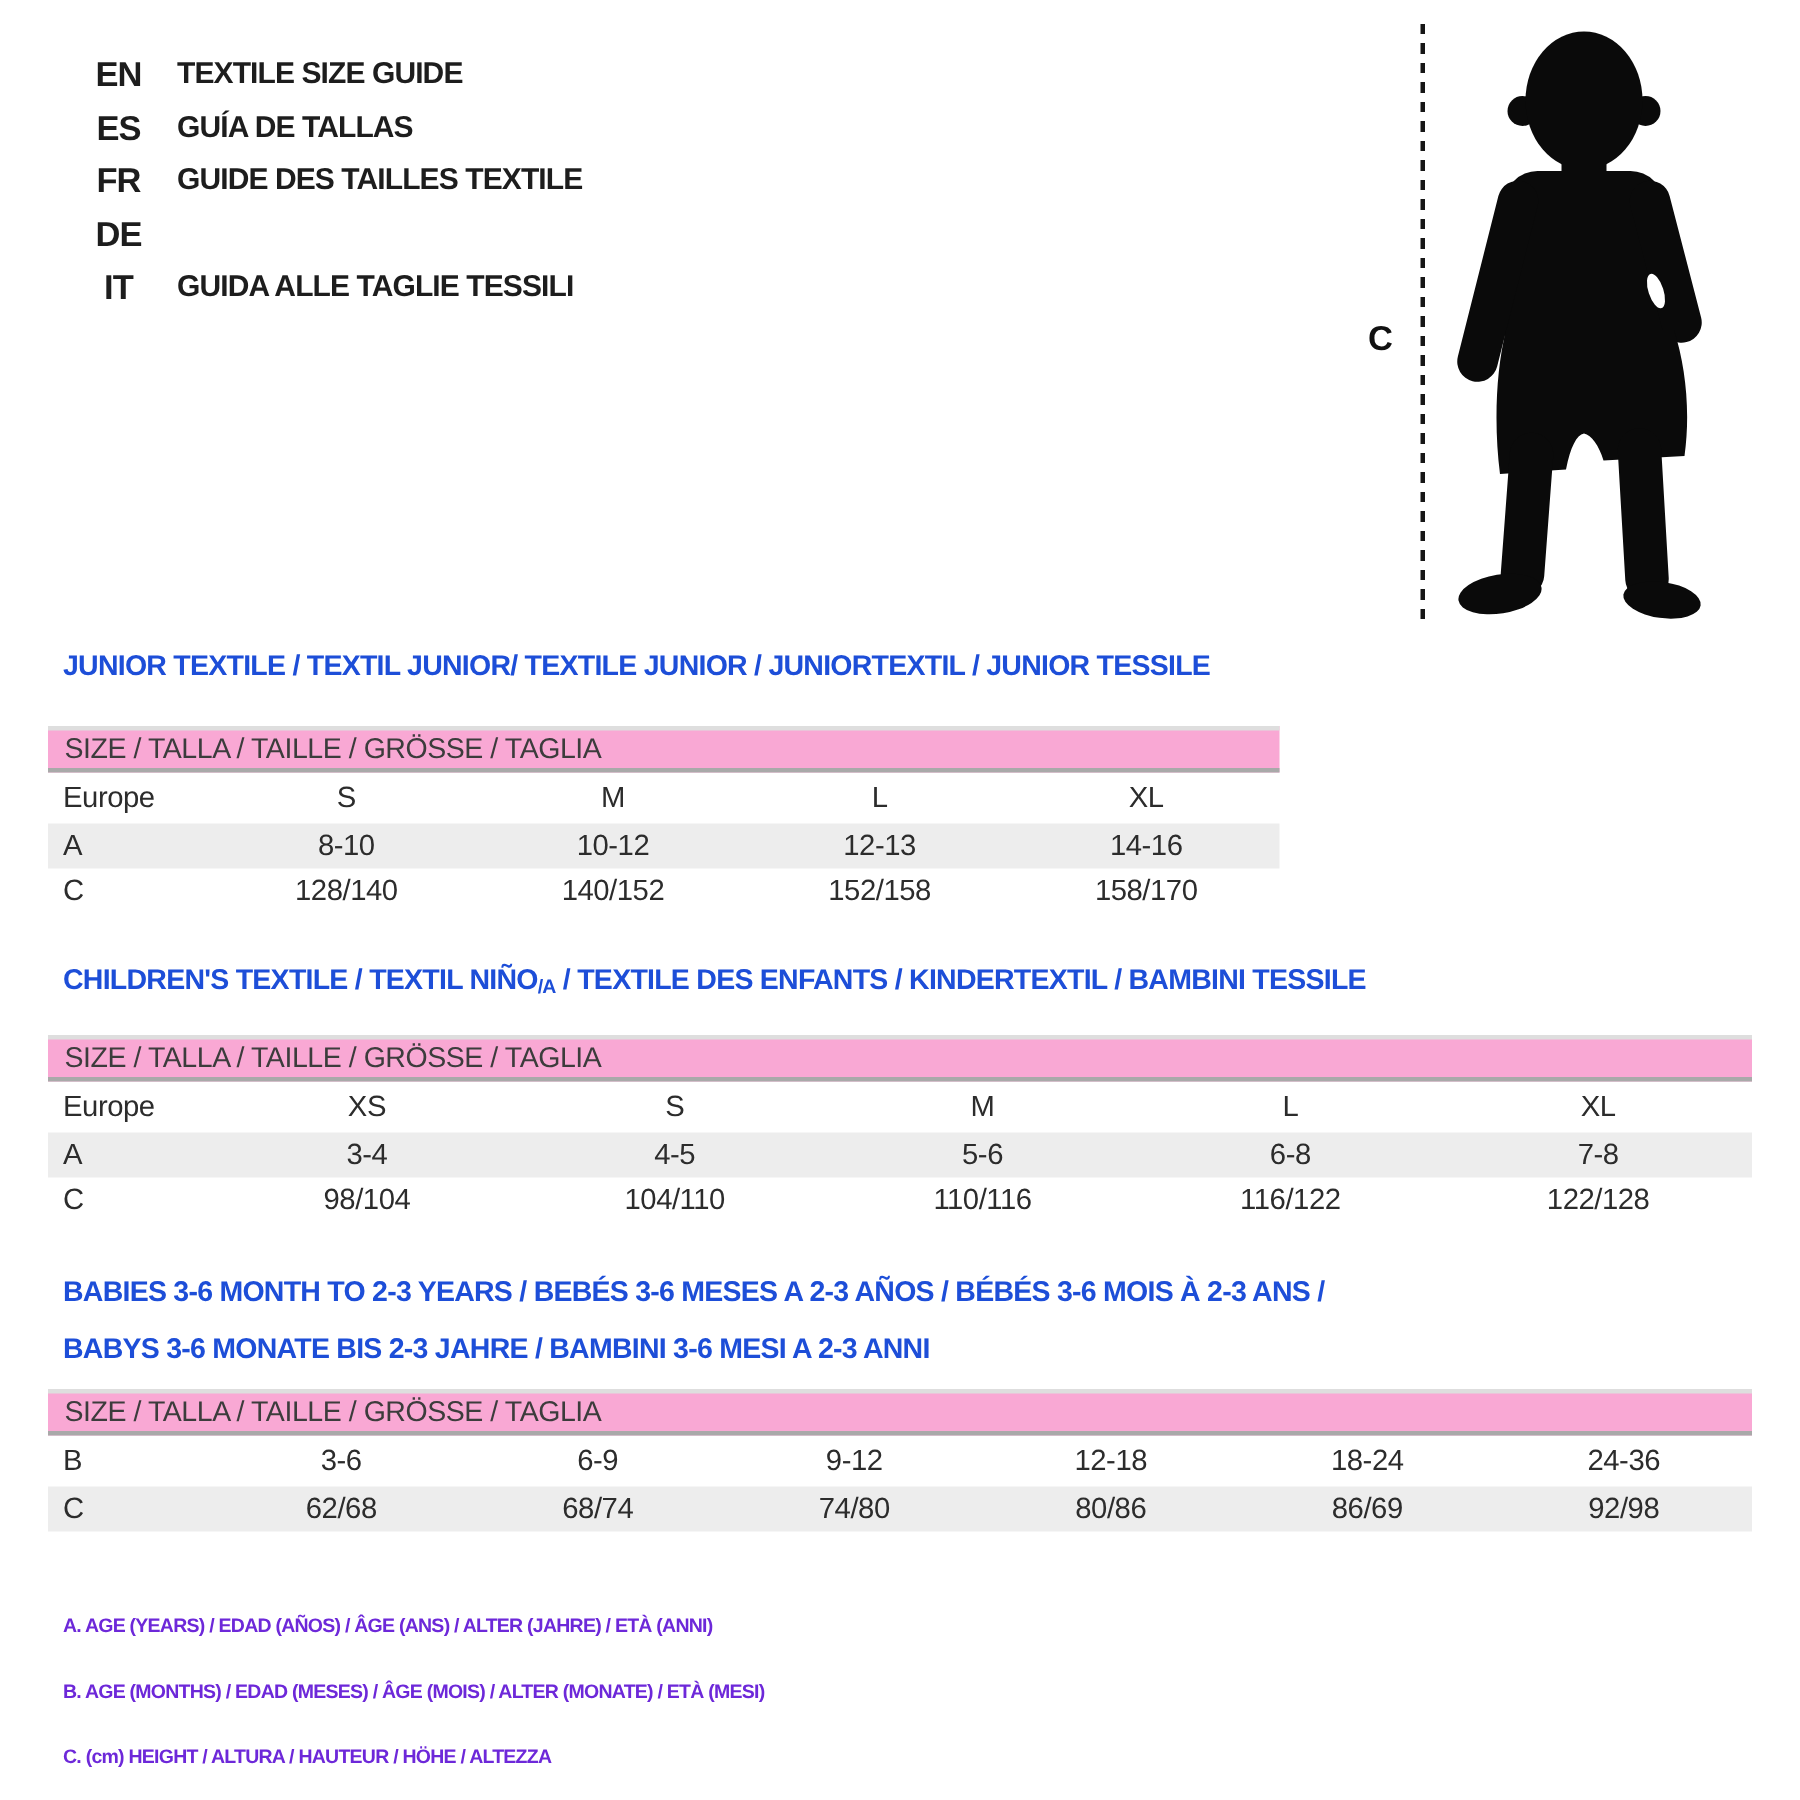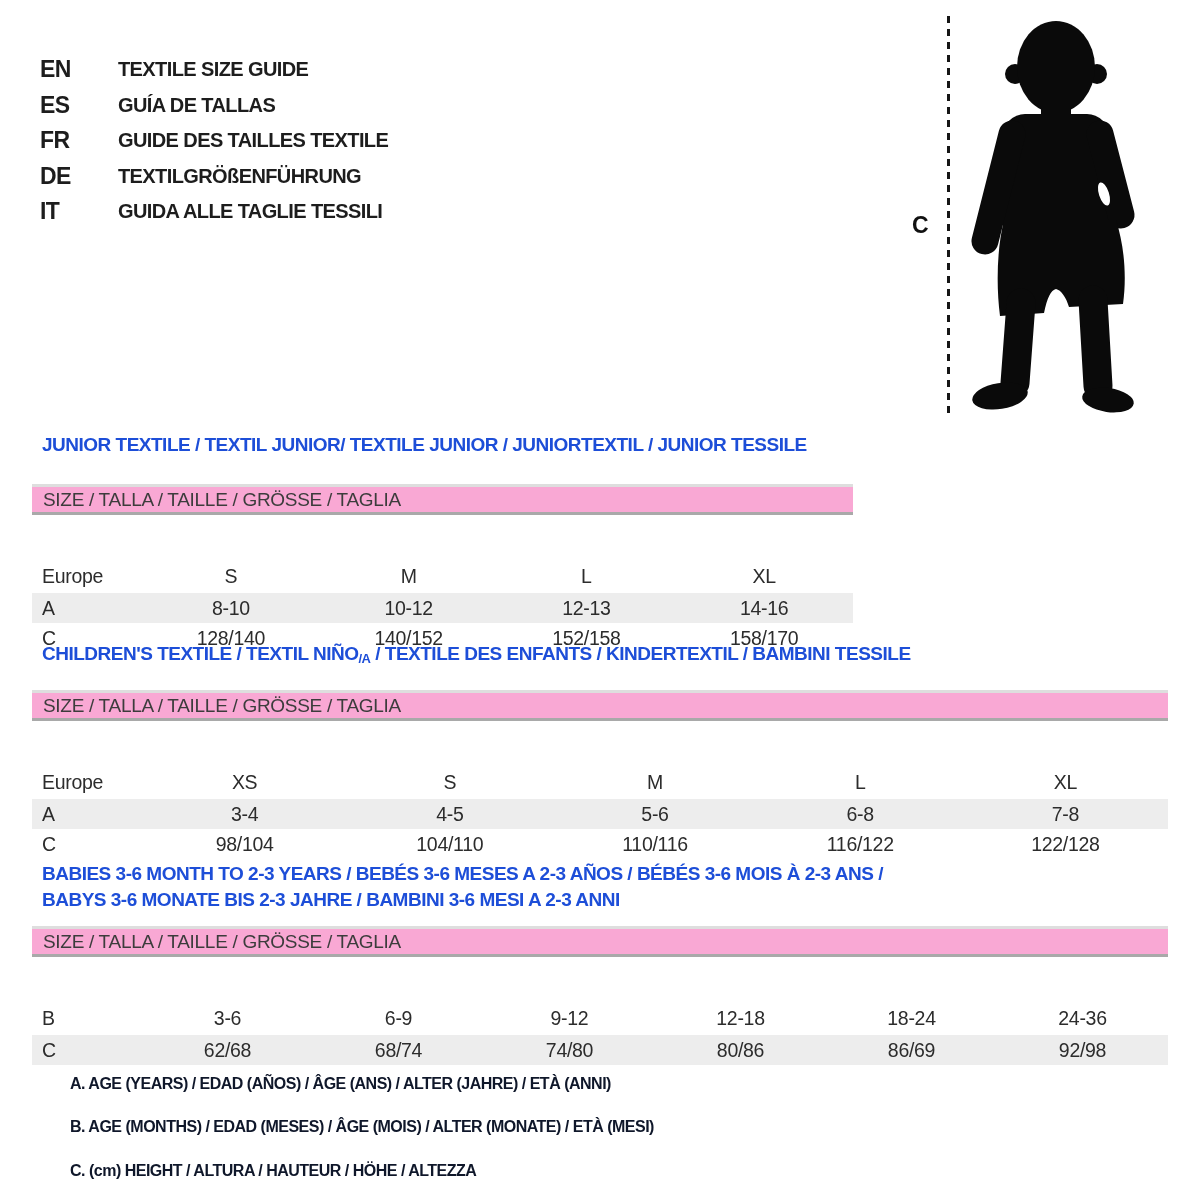--- a/index.html
+++ b/index.html
@@ -7,21 +7,21 @@
   body {
     width: 1200px; height: 1200px;
     font-family: "Liberation Sans", "DejaVu Sans", sans-serif;
     color: #2c2c2c;
     position: relative;
     overflow: hidden;
   }
   .abs { position: absolute; }
 
   
-  .lang-header { left: 40px; top: 52px; }
+  .lang-header { left: 40px; top: 32px; text-align: center; }
   .lang-row { display: flex; height: 35.5px; align-items: center; }
   .lang-code {
     width: 78px; font-size: 23px; font-weight: 700; letter-spacing: -0.6px;
     color: #1d1d1d;
   }
   .lang-title {
     font-size: 20px; font-weight: 700; letter-spacing: -0.6px; color: #1d1d1d;
     white-space: nowrap;
   }
 
@@ -47,60 +47,58 @@
   .size-band {
     background: #f9a8d4;
     border-top: 3px solid #dedede;
     border-bottom: 3px solid #a9a9a9;
     height: 31px;
     display: flex; align-items: center;
     padding-left: 11px;
     font-size: 19px; letter-spacing: -0.3px; color: #3c3c3c;
   }
   .trow { display: flex; align-items: center; }
-  .trow.h34 { height: 34px; margin-top: 44px; }
+  .trow.h34 { height: 34px; }
   .trow.h30 { height: 30px; }
   .trow.shaded { background: #ededed; }
   .tlabel {
     width: 110px; padding-left: 10px;
     font-size: 19.5px; color: #2c2c2c; letter-spacing: -0.3px;
   }
   .tcell {
     flex: 1; text-align: center;
     font-size: 19.5px; color: #2c2c2c; letter-spacing: -0.3px;
   }
 
   
   .notes { left: 42px; top: 1062px; }
   .note-line {
     height: 43.5px; display: flex; align-items: center;
-    font-size: 16px; font-weight: 700; letter-spacing: -0.5px; color: #0f172a;
+    font-size: 13px; font-weight: 700; letter-spacing: -0.5px; color: #6d28d9;
     white-space: nowrap;
-    margin-left: 28px;
   }
 </style>
 </head>
 <body>
 
 <div class="abs lang-header">
   <div class="lang-row">
     <span class="lang-code">EN</span>
     <span class="lang-title">TEXTILE SIZE GUIDE</span>
   </div>
   <div class="lang-row">
     <span class="lang-code">ES</span>
     <span class="lang-title">GUÍA DE TALLAS</span>
   </div>
   <div class="lang-row">
     <span class="lang-code">FR</span>
     <span class="lang-title">GUIDE DES TAILLES TEXTILE</span>
   </div>
   <div class="lang-row">
     <span class="lang-code">DE</span>
-    <span class="lang-title">TEXTILGRÖßENFÜHRUNG</span>
   </div>
   <div class="lang-row">
     <span class="lang-code">IT</span>
     <span class="lang-title">GUIDA ALLE TAGLIE TESSILI</span>
   </div>
 </div>
 
 <div class="abs dash-line"></div>
 <div class="abs figure-label">C</div>
 
@@ -185,21 +183,21 @@
   <div class="trow h30">
     <span class="tlabel">C</span>
     <span class="tcell">98/104</span>
     <span class="tcell">104/110</span>
     <span class="tcell">110/116</span>
     <span class="tcell">116/122</span>
     <span class="tcell">122/128</span>
   </div>
 </div>
 
-<div class="abs section-title" style="left:42px; top:851px;margin-top:12px;">BABIES 3-6 MONTH TO 2-3 YEARS / BEBÉS 3-6 MESES A 2-3 AÑOS / BÉBÉS 3-6 MOIS À 2-3 ANS /</div>
+<div class="abs section-title" style="left:42px; top:851px;">BABIES 3-6 MONTH TO 2-3 YEARS / BEBÉS 3-6 MESES A 2-3 AÑOS / BÉBÉS 3-6 MOIS À 2-3 ANS /</div>
 <div class="abs section-title" style="left:42px; top:889px;">BABYS 3-6 MONATE BIS 2-3 JAHRE / BAMBINI 3-6 MESI A 2-3 ANNI</div>
 
 <div class="abs size-table" style="top:926px; width:1136px;">
   <div class="size-band">SIZE / TALLA / TAILLE / GRÖSSE / TAGLIA</div>
   <div class="trow h34">
     <span class="tlabel">B</span>
     <span class="tcell">3-6</span>
     <span class="tcell">6-9</span>
     <span class="tcell">9-12</span>
     <span class="tcell">12-18</span>

